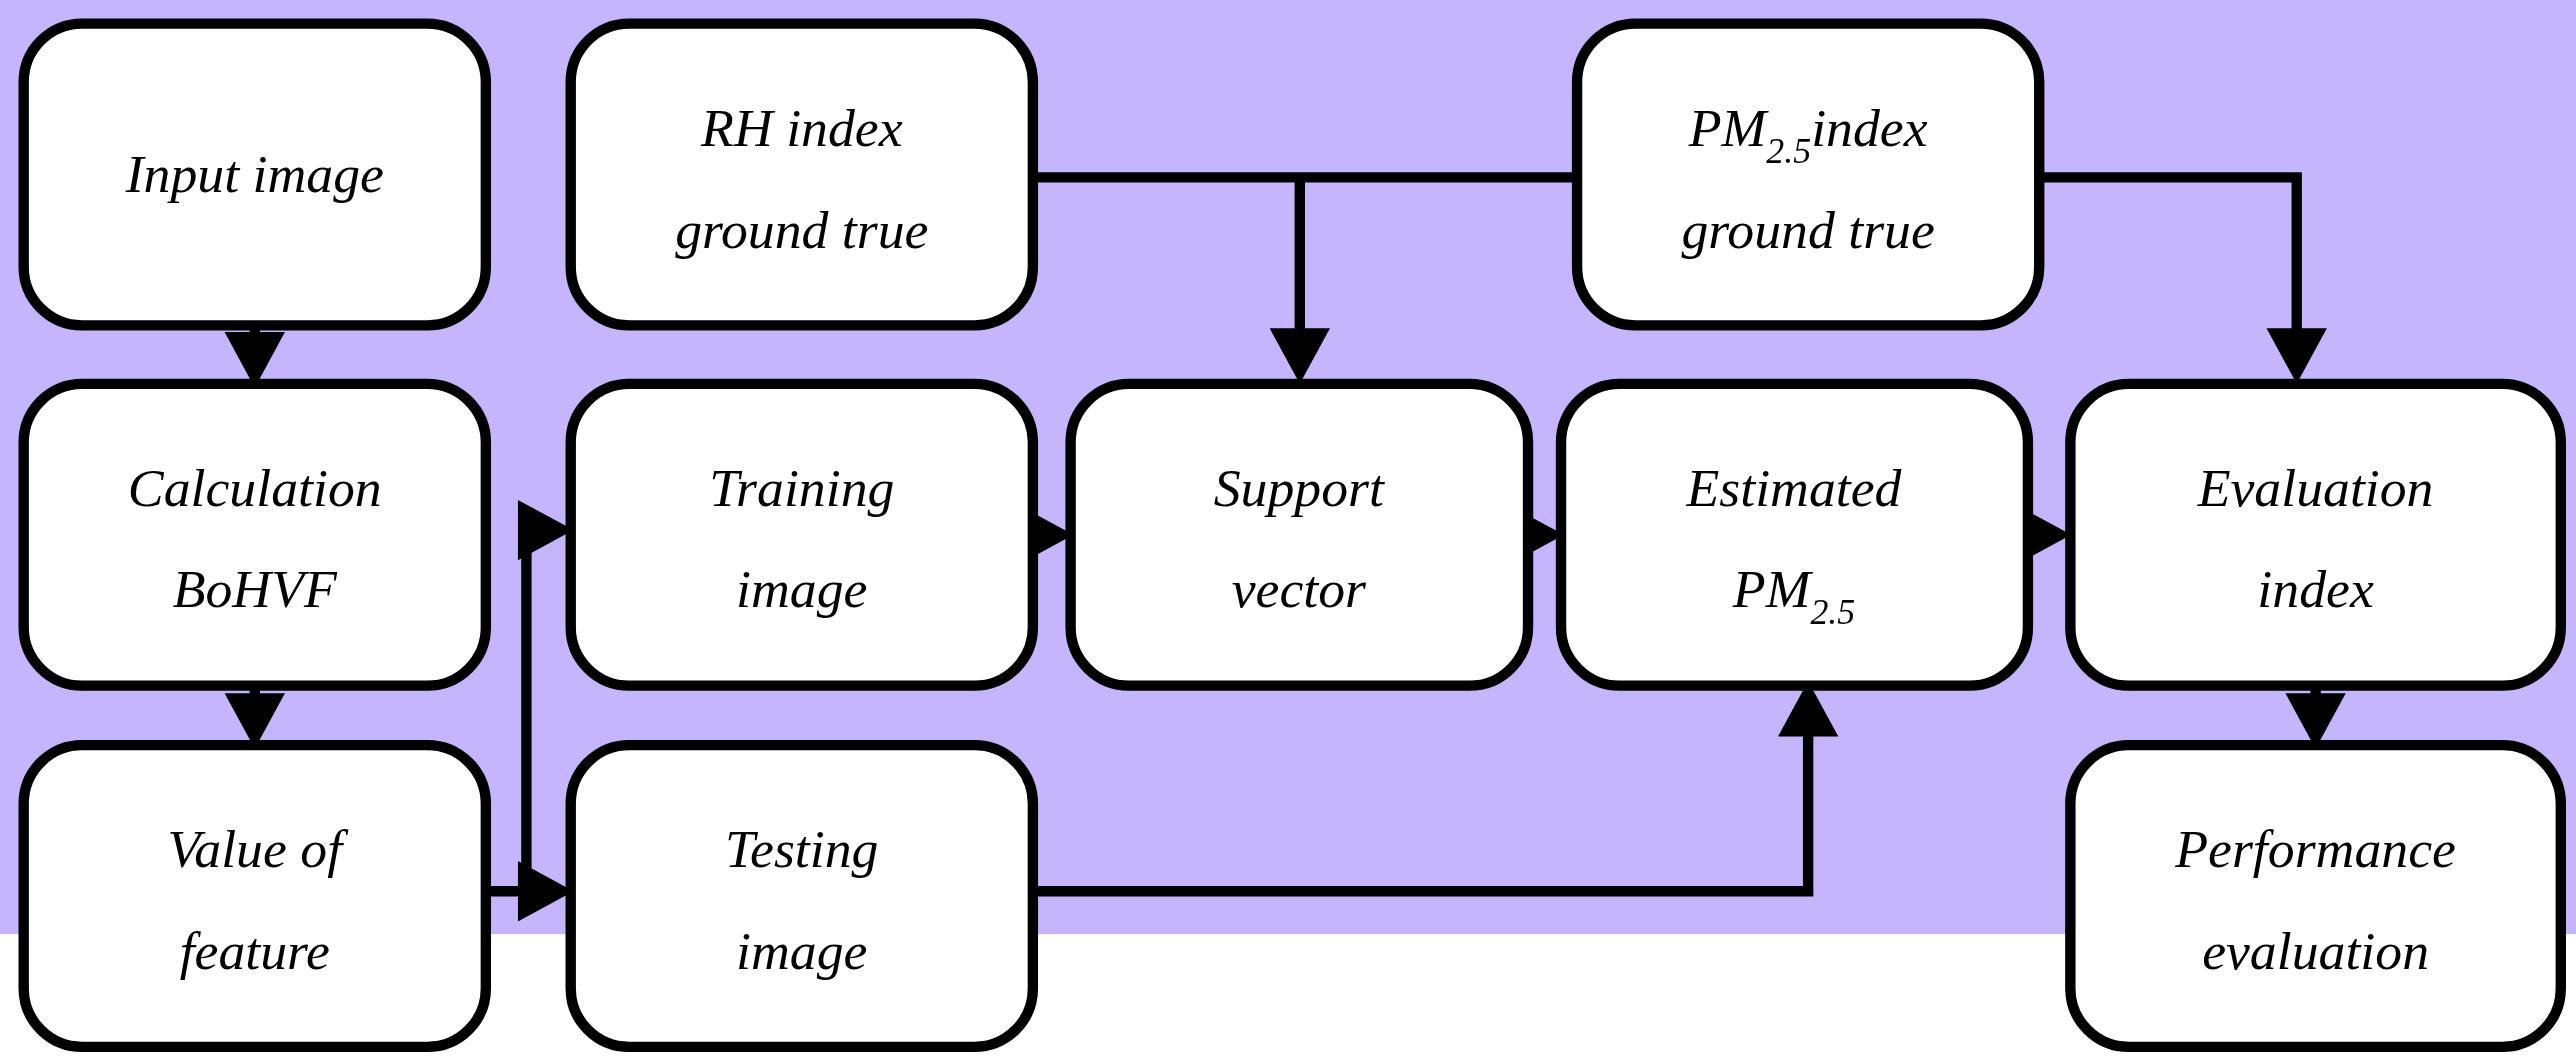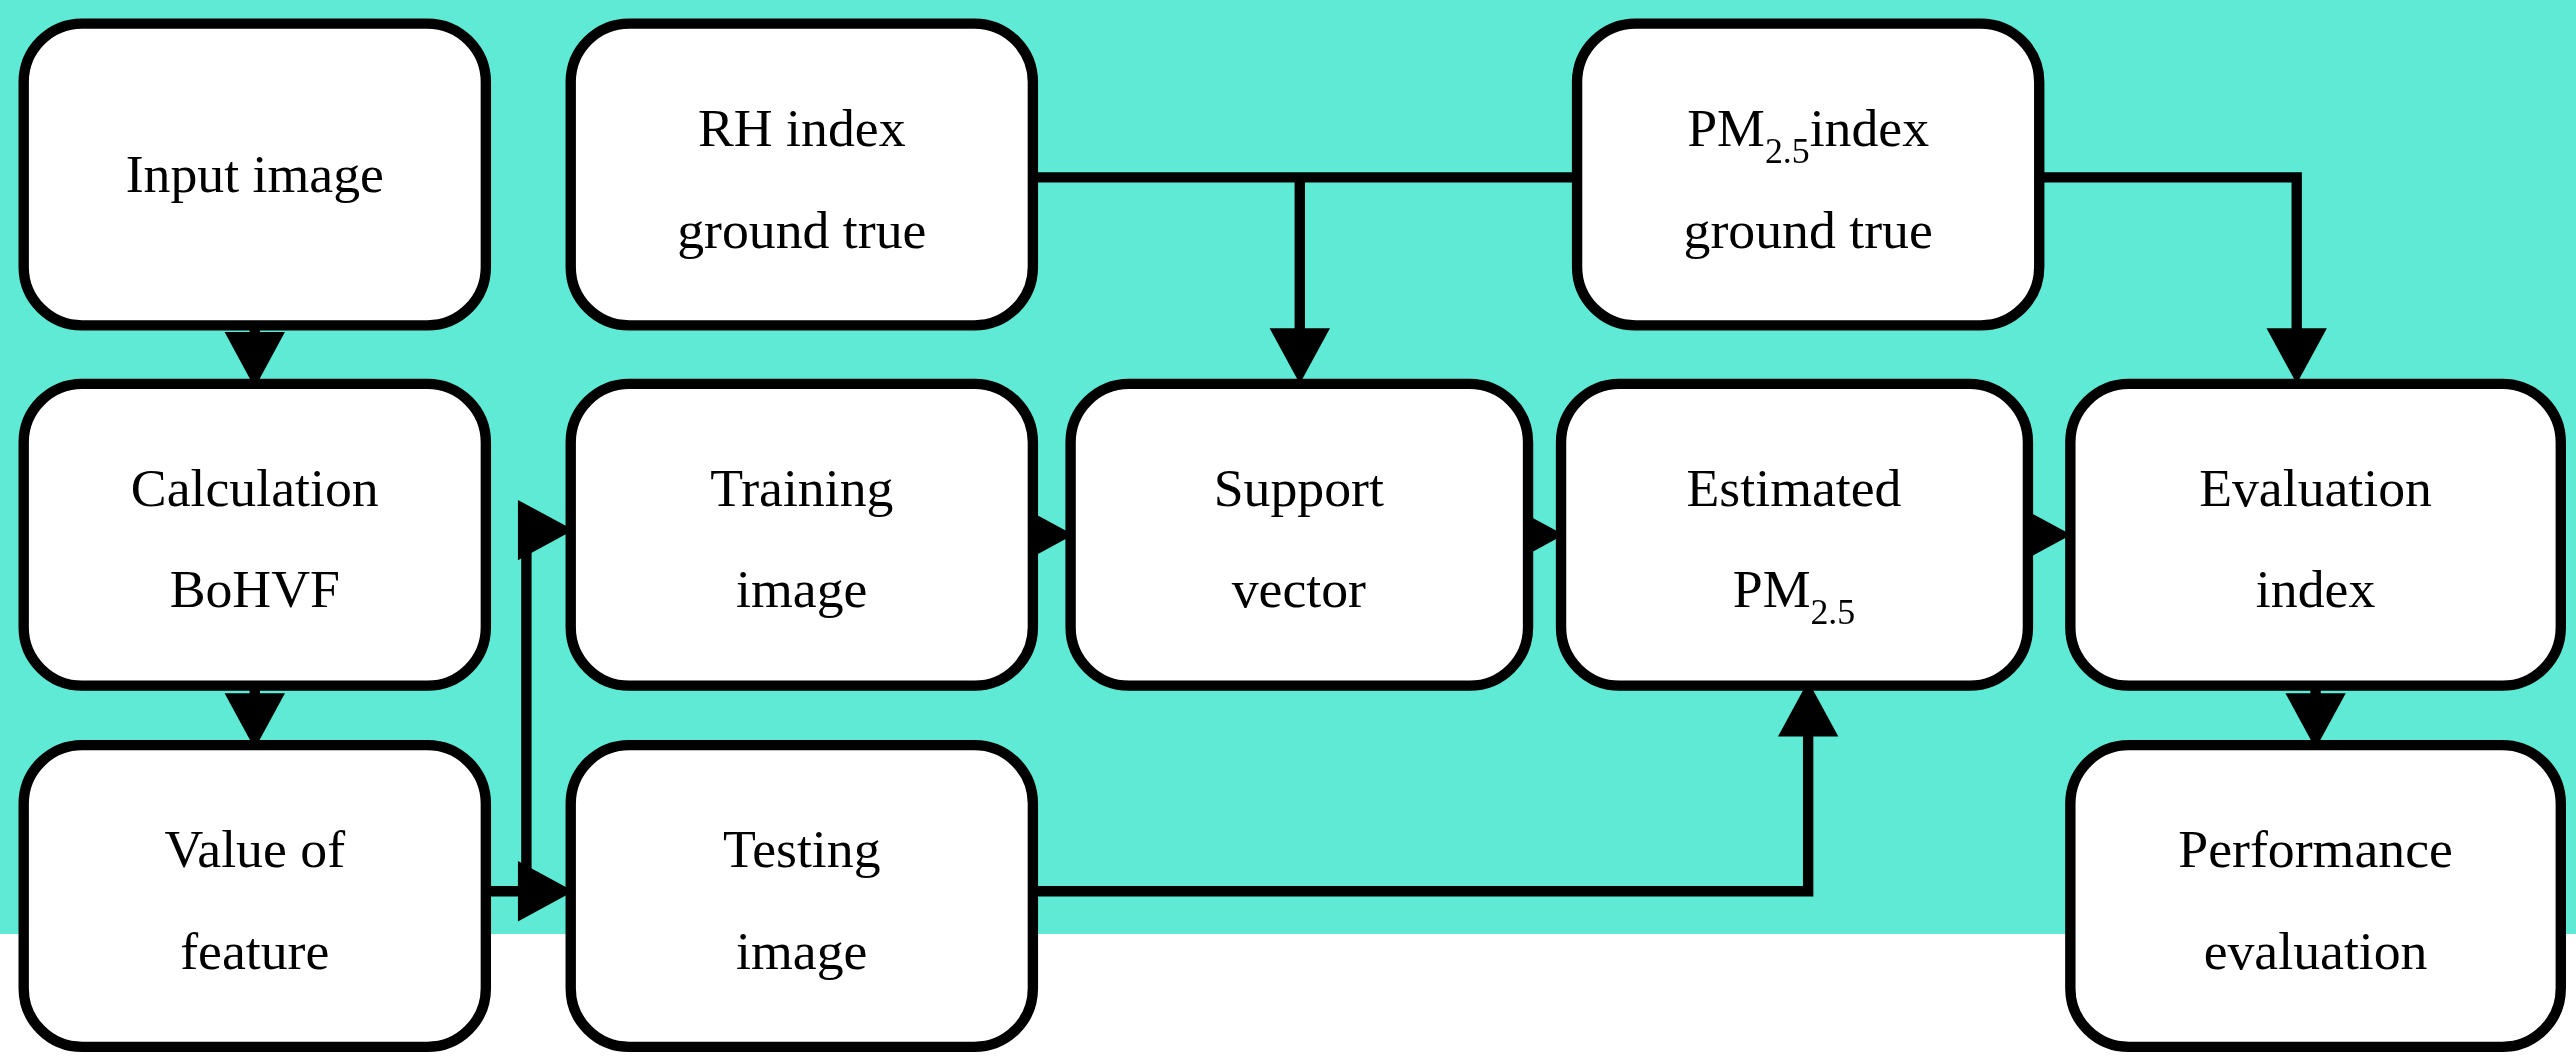--- a/index.html
+++ b/index.html
@@ -10,21 +10,22 @@
   body {
     width: 2576px;
     height: 1062px;
     overflow: hidden;
     font-family: "Liberation Serif", "DejaVu Serif", serif;
   }
   #flowchart-root {
     position: relative;
     width: 2576px;
     height: 934px;
-    background: #5eead4;
+    background: #c4b5fd;
+    font-style: italic;
   }
   #flow-svg {
     position: absolute;
     top: 0;
     left: 0;
     width: 2576px;
     height: 1062px;
     display: block;
   }
   .node-box {

